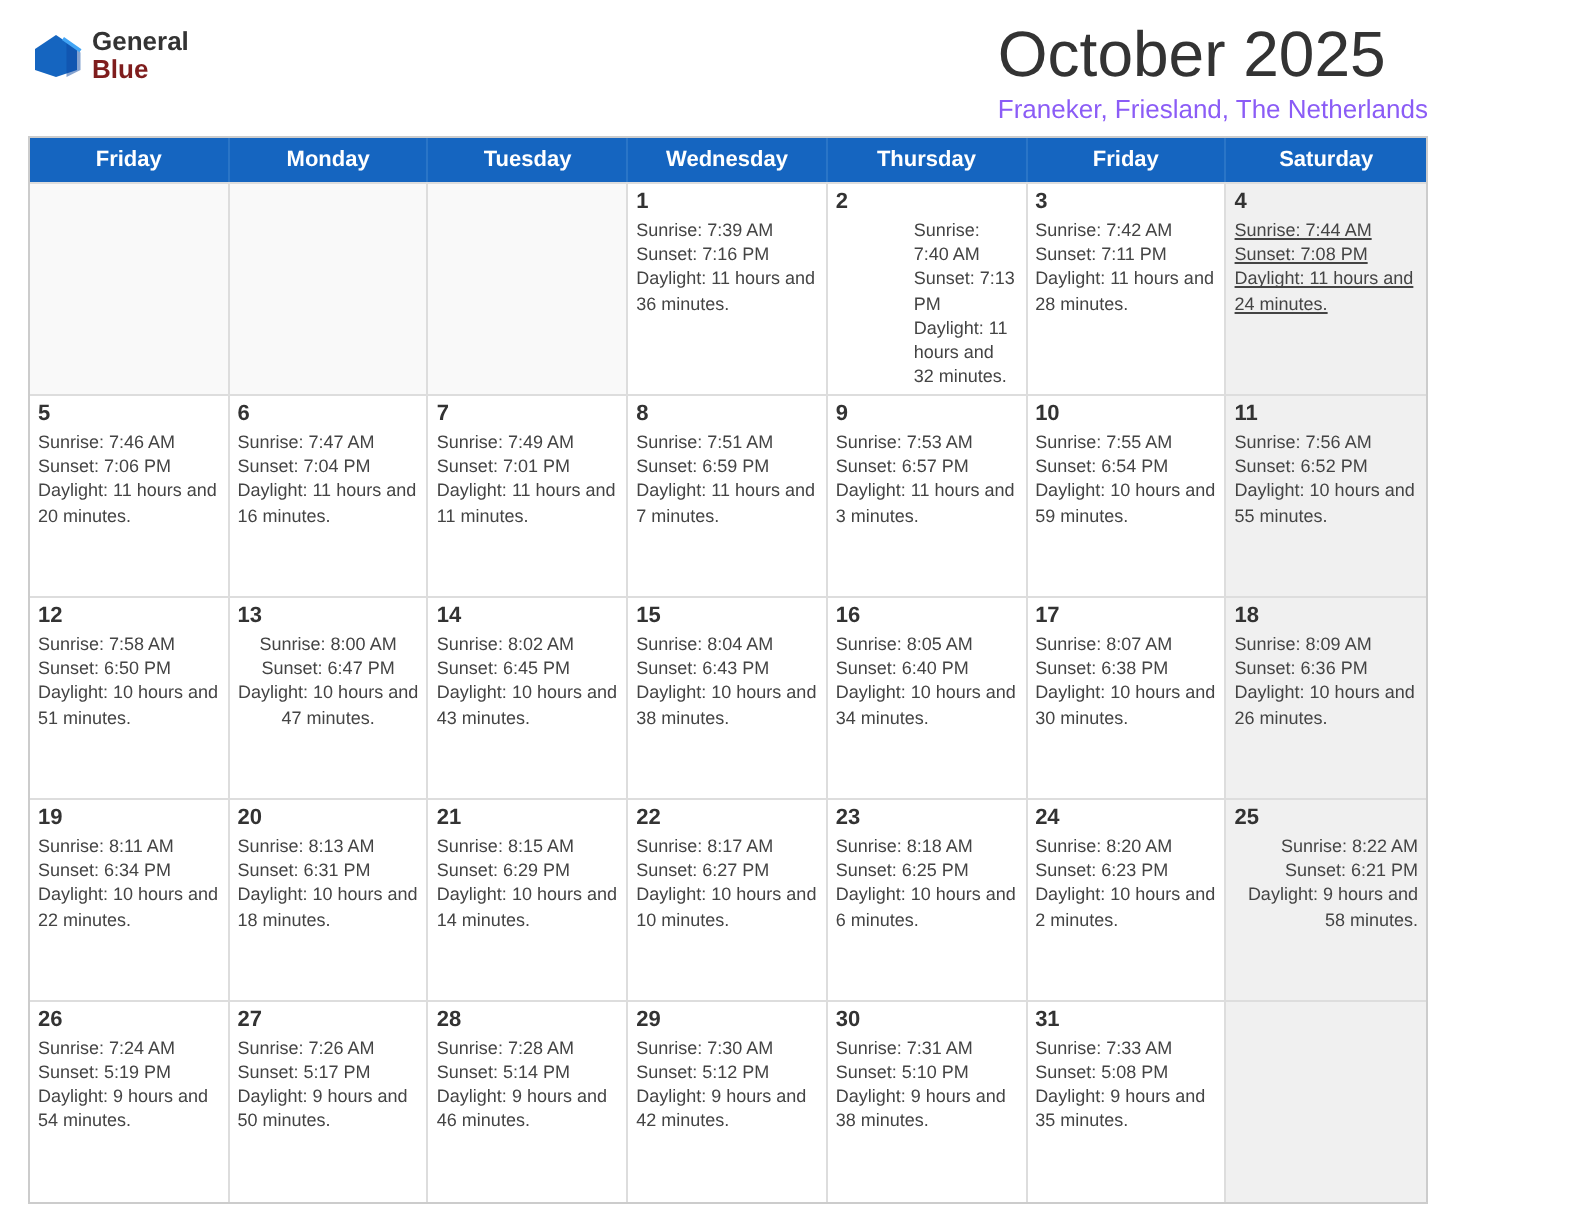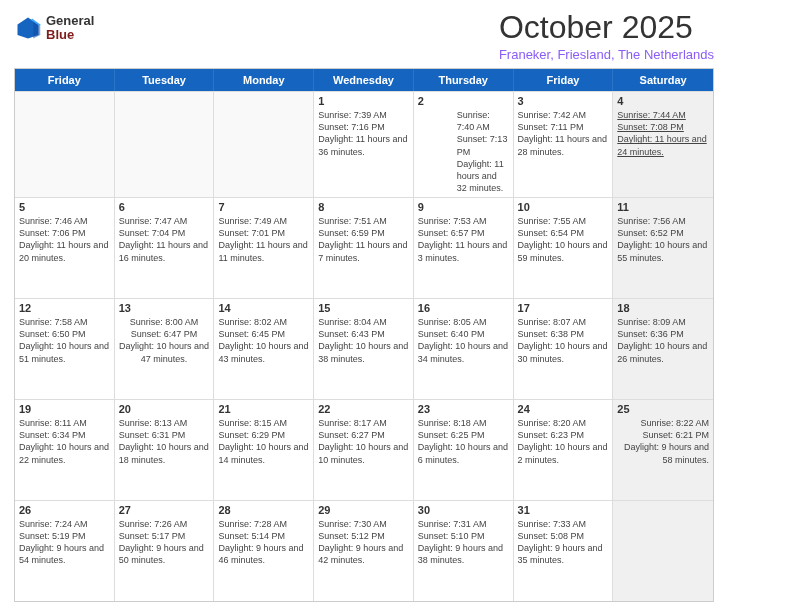--- a/index.html
+++ b/index.html
@@ -136,22 +136,22 @@
     </div>
     <div class="title-block">
       <div class="month-title">October 2025</div>
       <div class="location">Franeker, Friesland, The Netherlands</div>
     </div>
   </div>
 
   <div class="calendar">
     <div class="cal-header">
     <div class="cal-header-cell">Friday</div>
+        <div class="cal-header-cell">Monday</div>
         <div class="cal-header-cell">Tuesday</div>
-        <div class="cal-header-cell">Monday</div>
         <div class="cal-header-cell">Wednesday</div>
         <div class="cal-header-cell">Thursday</div>
         <div class="cal-header-cell">Friday</div>
         <div class="cal-header-cell">Saturday</div>
       </div>
     <div class="cal-body">
     <div class="cal-row">
           <div class="cal-cell empty"></div>
           <div class="cal-cell empty"></div>
           <div class="cal-cell empty"></div>

